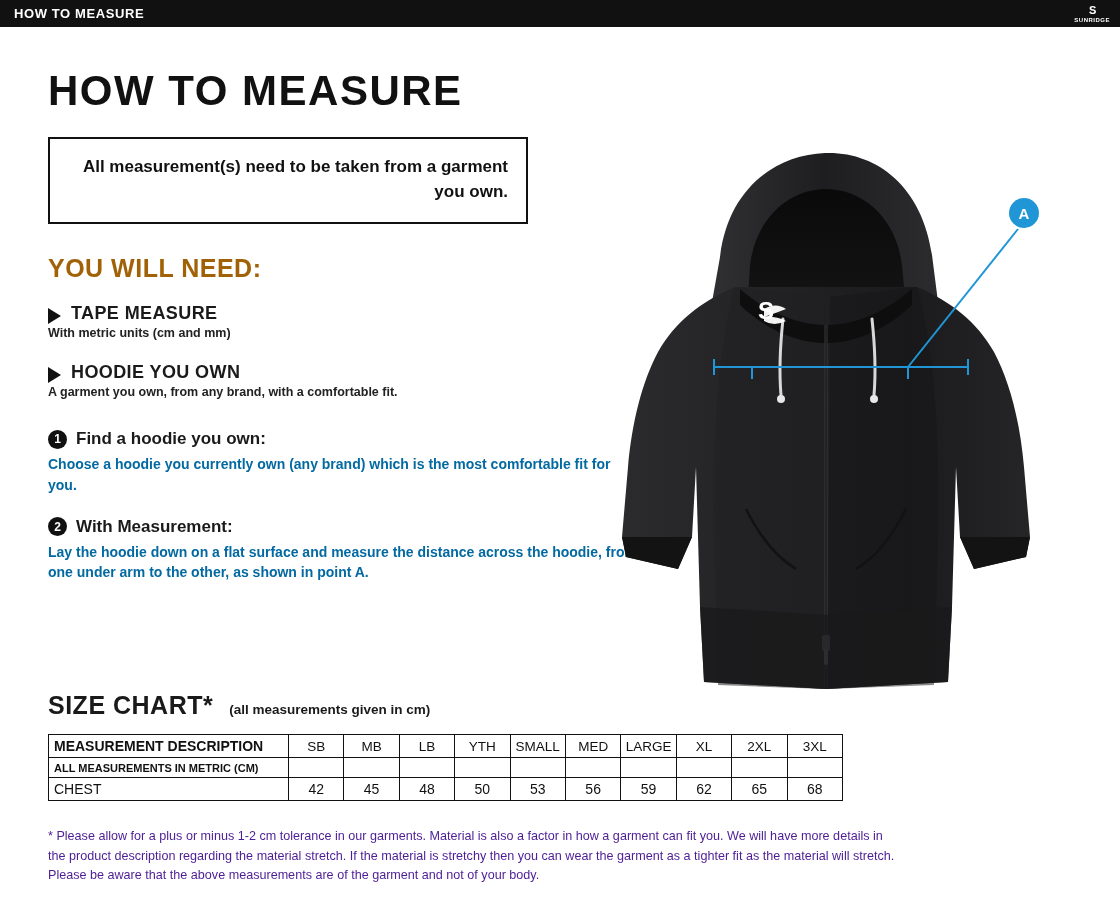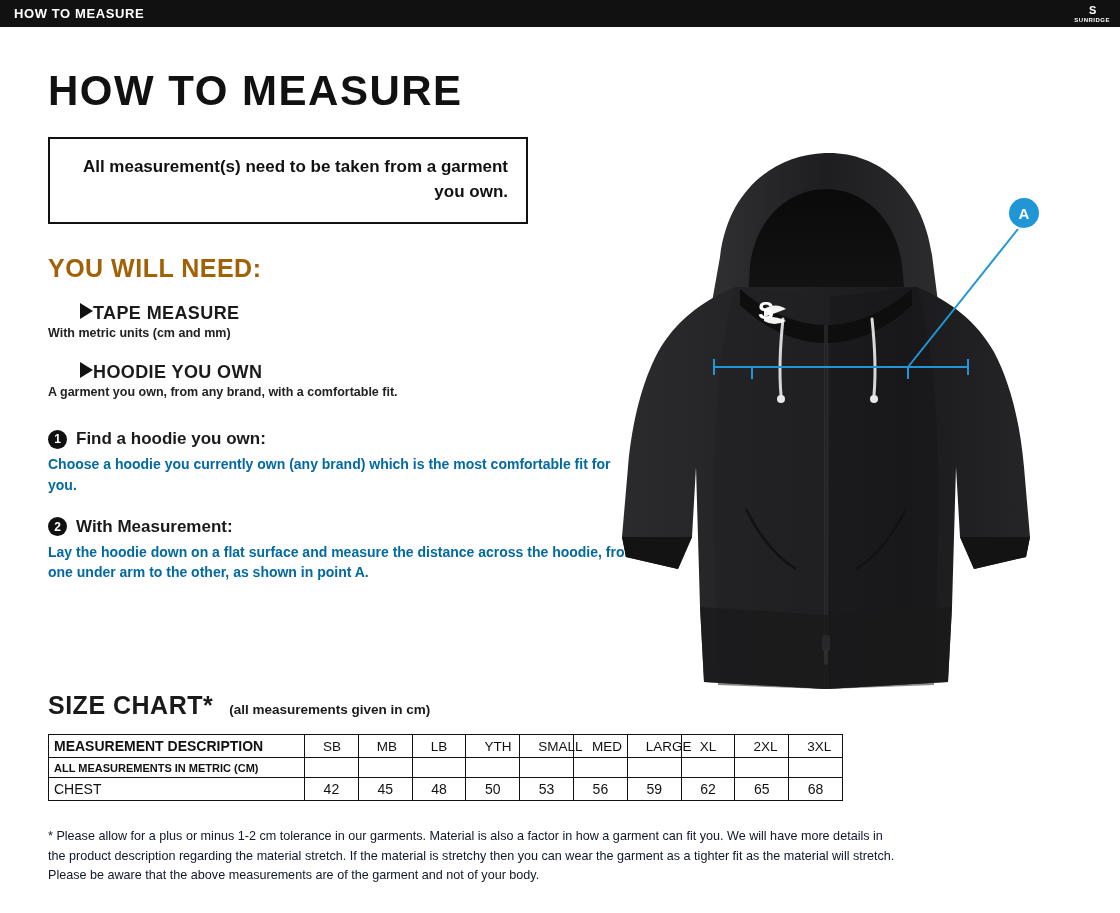--- a/index.html
+++ b/index.html
@@ -95,22 +95,22 @@
     letter-spacing: 0.5px;
     margin: 0 0 20px 0;
     color: #a16207;
   }
 
   .need-item {
     margin-bottom: 14px;
   }
   .need-head {
     display: flex;
-    align-items: flex-start;
-    margin-left: 32px;
+    align-items: flex-end;
+    gap: 10px;
   }
   .tri {
     width: 0;
     height: 0;
     border-left: 13px solid #111111;
     border-top: 8px solid transparent;
     border-bottom: 8px solid transparent;
     display: inline-block;
   }
   .need-label {
@@ -184,21 +184,21 @@
     border-collapse: collapse;
     width: 795px;
     table-layout: fixed;
   }
   table.size-table th,
   table.size-table td {
     border: 1px solid #111111;
     height: 22px;
     font-size: 12.5px;
     text-align: center;
-    padding: 0 18px;
+    padding: 0 2px;
     color: #111111;
   }
   table.size-table th.desc,
   table.size-table td.desc {
     text-align: left;
     padding-left: 5px;
     width: 232px;
     font-weight: bold;
   }
   table.size-table th {
@@ -219,21 +219,21 @@
     font-weight: normal;
   }
 
   .disclaimer {
     position: absolute;
     left: 48px;
     top: 800px;
     width: 850px;
     font-size: 12.6px;
     line-height: 1.55;
-    color: #0f172a;
+    color: #4c1d95;
   }
 
   
   .illustration {
     position: absolute;
     left: 600px;
     top: 110px;
     width: 500px;
     height: 570px;
   }

